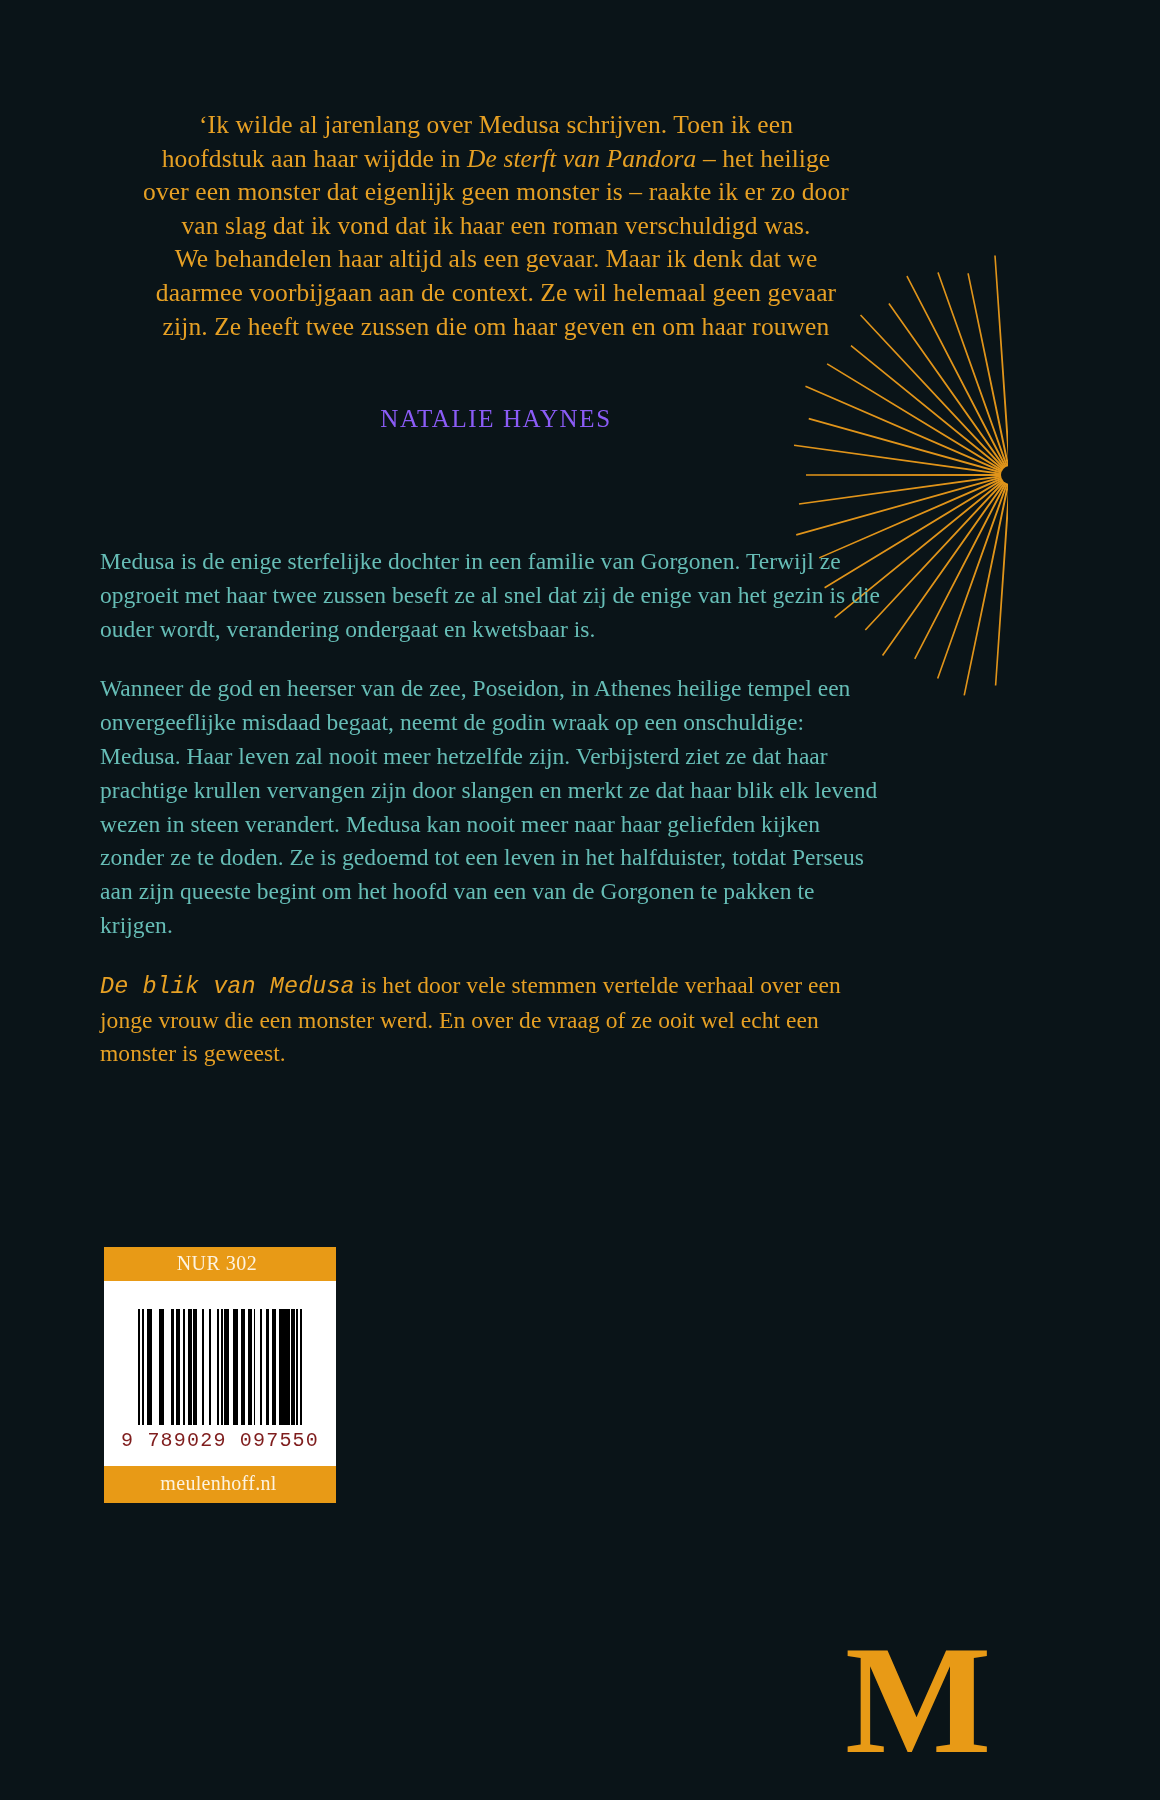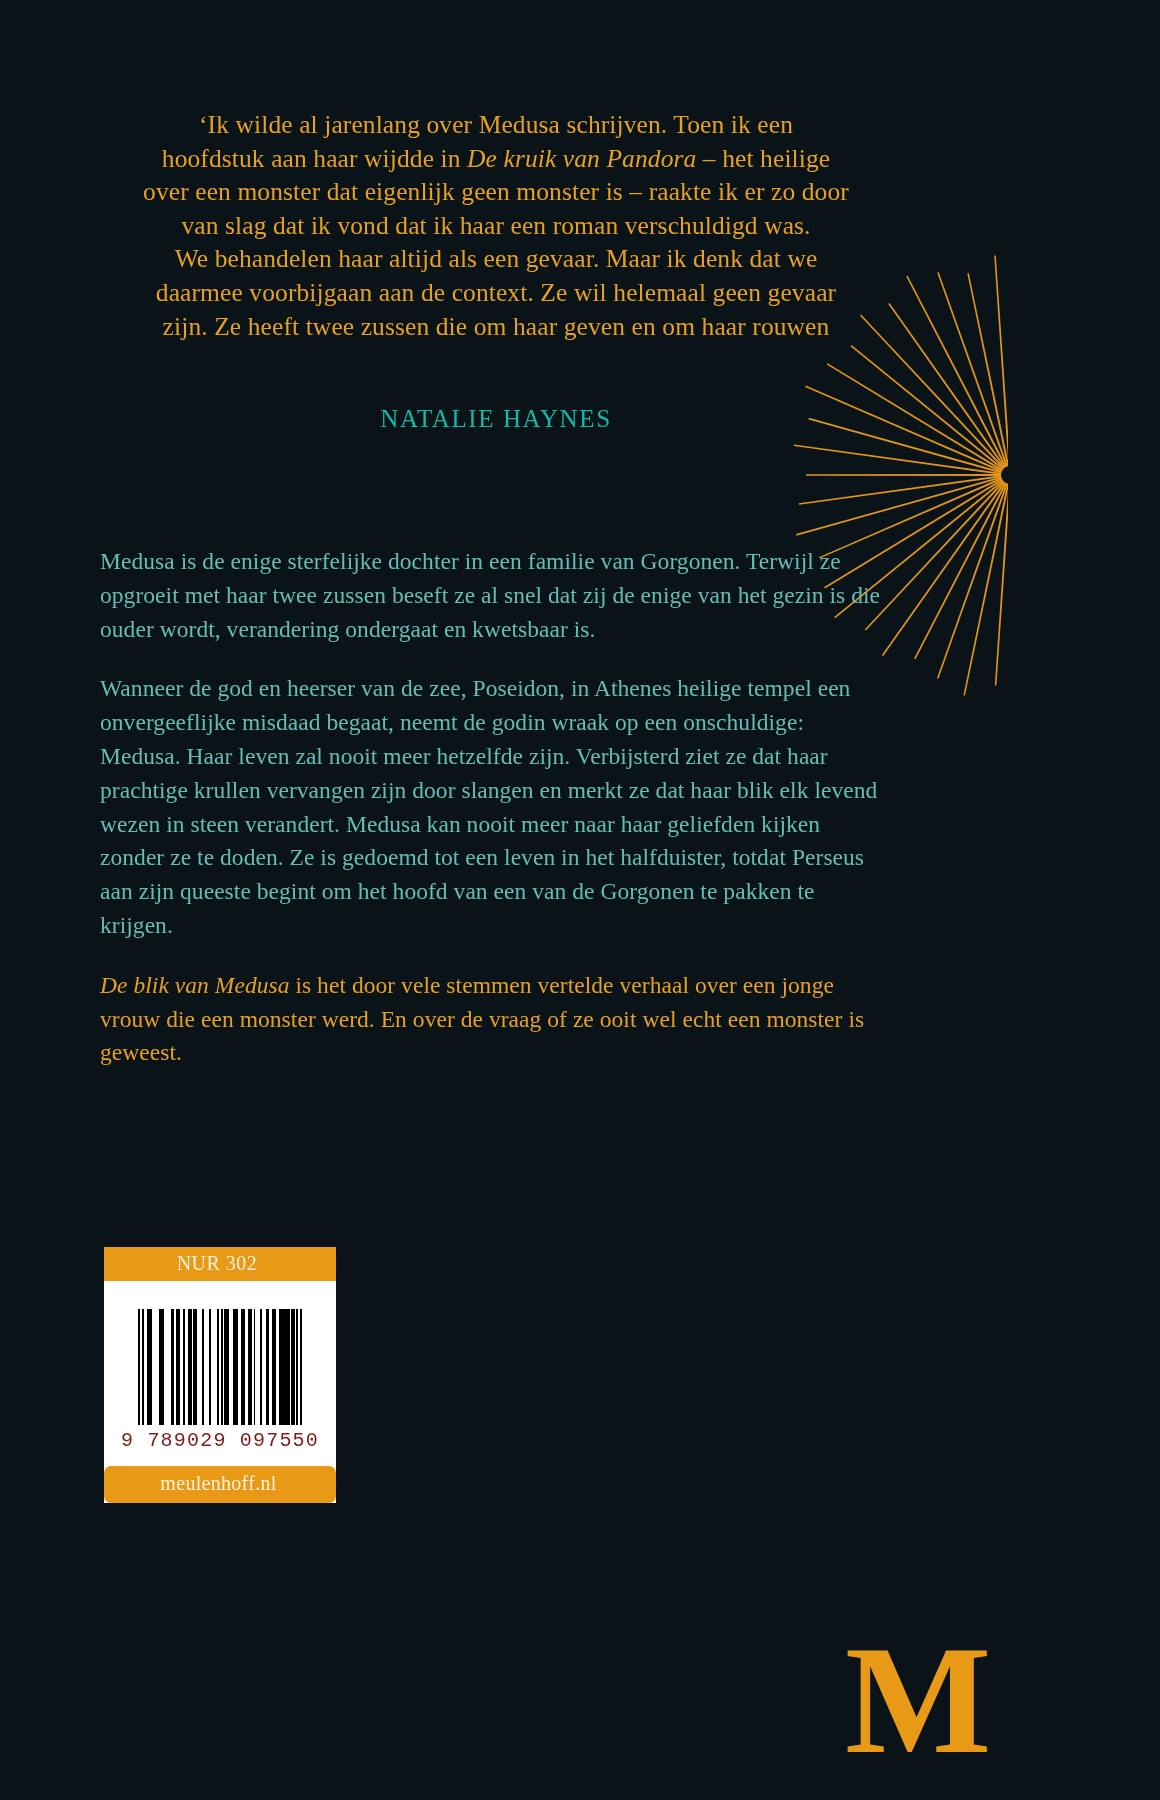--- a/index.html
+++ b/index.html
@@ -44,21 +44,21 @@
     line-height: 33.6px;
     letter-spacing: 0.1px;
   }
 
   .quote-text em {
     font-style: italic;
   }
 
   .quote-attrib {
     margin-top: 26px;
-    color: #14b8a6;
+    color: #8b5cf6;
     font-size: 25px;
     letter-spacing: 1.6px;
     line-height: 32px;
   }
 
   
   .body-copy {
     position: absolute;
     left: 100px;
     top: 545px;
@@ -74,20 +74,21 @@
   }
 
   .body-para:last-child { margin-bottom: 0; }
 
   .body-para.accent {
     color: #e6a024;
   }
 
   .body-para.accent em {
     font-style: italic;
+    font-family: Liberation Mono, monospace;
   }
 
   
   .barcode-panel {
     position: absolute;
     left: 104px;
     top: 1247px;
     width: 232px;
     background: #ffffff;
   }
@@ -130,21 +131,20 @@
     white-space: nowrap;
   }
 
   .url-band {
     background: #e89a16;
     color: #fdf3e0;
     text-align: center;
     font-size: 20px;
     letter-spacing: 0.3px;
     padding: 6px 3px 8px 0;
-    border-radius: 7px;
   }
 
   
   .publisher-logo {
     position: absolute;
     left: 845px;
     top: 1640px;
     width: 140px;
     height: 120px;
     color: #e89a16;
@@ -209,21 +209,21 @@
         <path d="M258.18,246.25 L440.78,167.13 L258.32,246.58 Z" stroke="#e0941a" stroke-width="1.6"></path>
         <path d="M258.62,247.40 L463.77,190.11 L258.71,247.75 Z" stroke="#e0941a" stroke-width="1.6"></path>
         <path d="M258.89,248.60 L461.02,221.00 L258.94,248.95 Z" stroke="#e0941a" stroke-width="1.6"></path>
       </g>
     <circle cx="250" cy="250" r="9" fill="#0a1418"></circle>
   </svg>
 
   <div class="quote-block">
     <div class="quote-text">
       <span>‘Ik wilde al jarenlang over Medusa schrijven. Toen ik een</span><br>
-      <span>hoofdstuk aan haar wijdde in </span><em>De kruik van Pandora</em><span> – het heilige</span><br>
+      <span>hoofdstuk aan haar wijdde in </span><em>De sterft van Pandora</em><span> – het heilige</span><br>
       <span>over een monster dat eigenlijk geen monster is – raakte ik er zo door</span><br>
       <span>van slag dat ik vond dat ik haar een roman verschuldigd was.</span><br>
       <span>We behandelen haar altijd als een gevaar. Maar ik denk dat we</span><br>
       <span>daarmee voorbijgaan aan de context. Ze wil helemaal geen gevaar</span><br>
       <span>zijn. Ze heeft twee zussen die om haar geven en om haar rouwen</span><br>
       <br>
     </div>
     <div class="quote-attrib">NATALIE HAYNES</div>
   </div>
 

